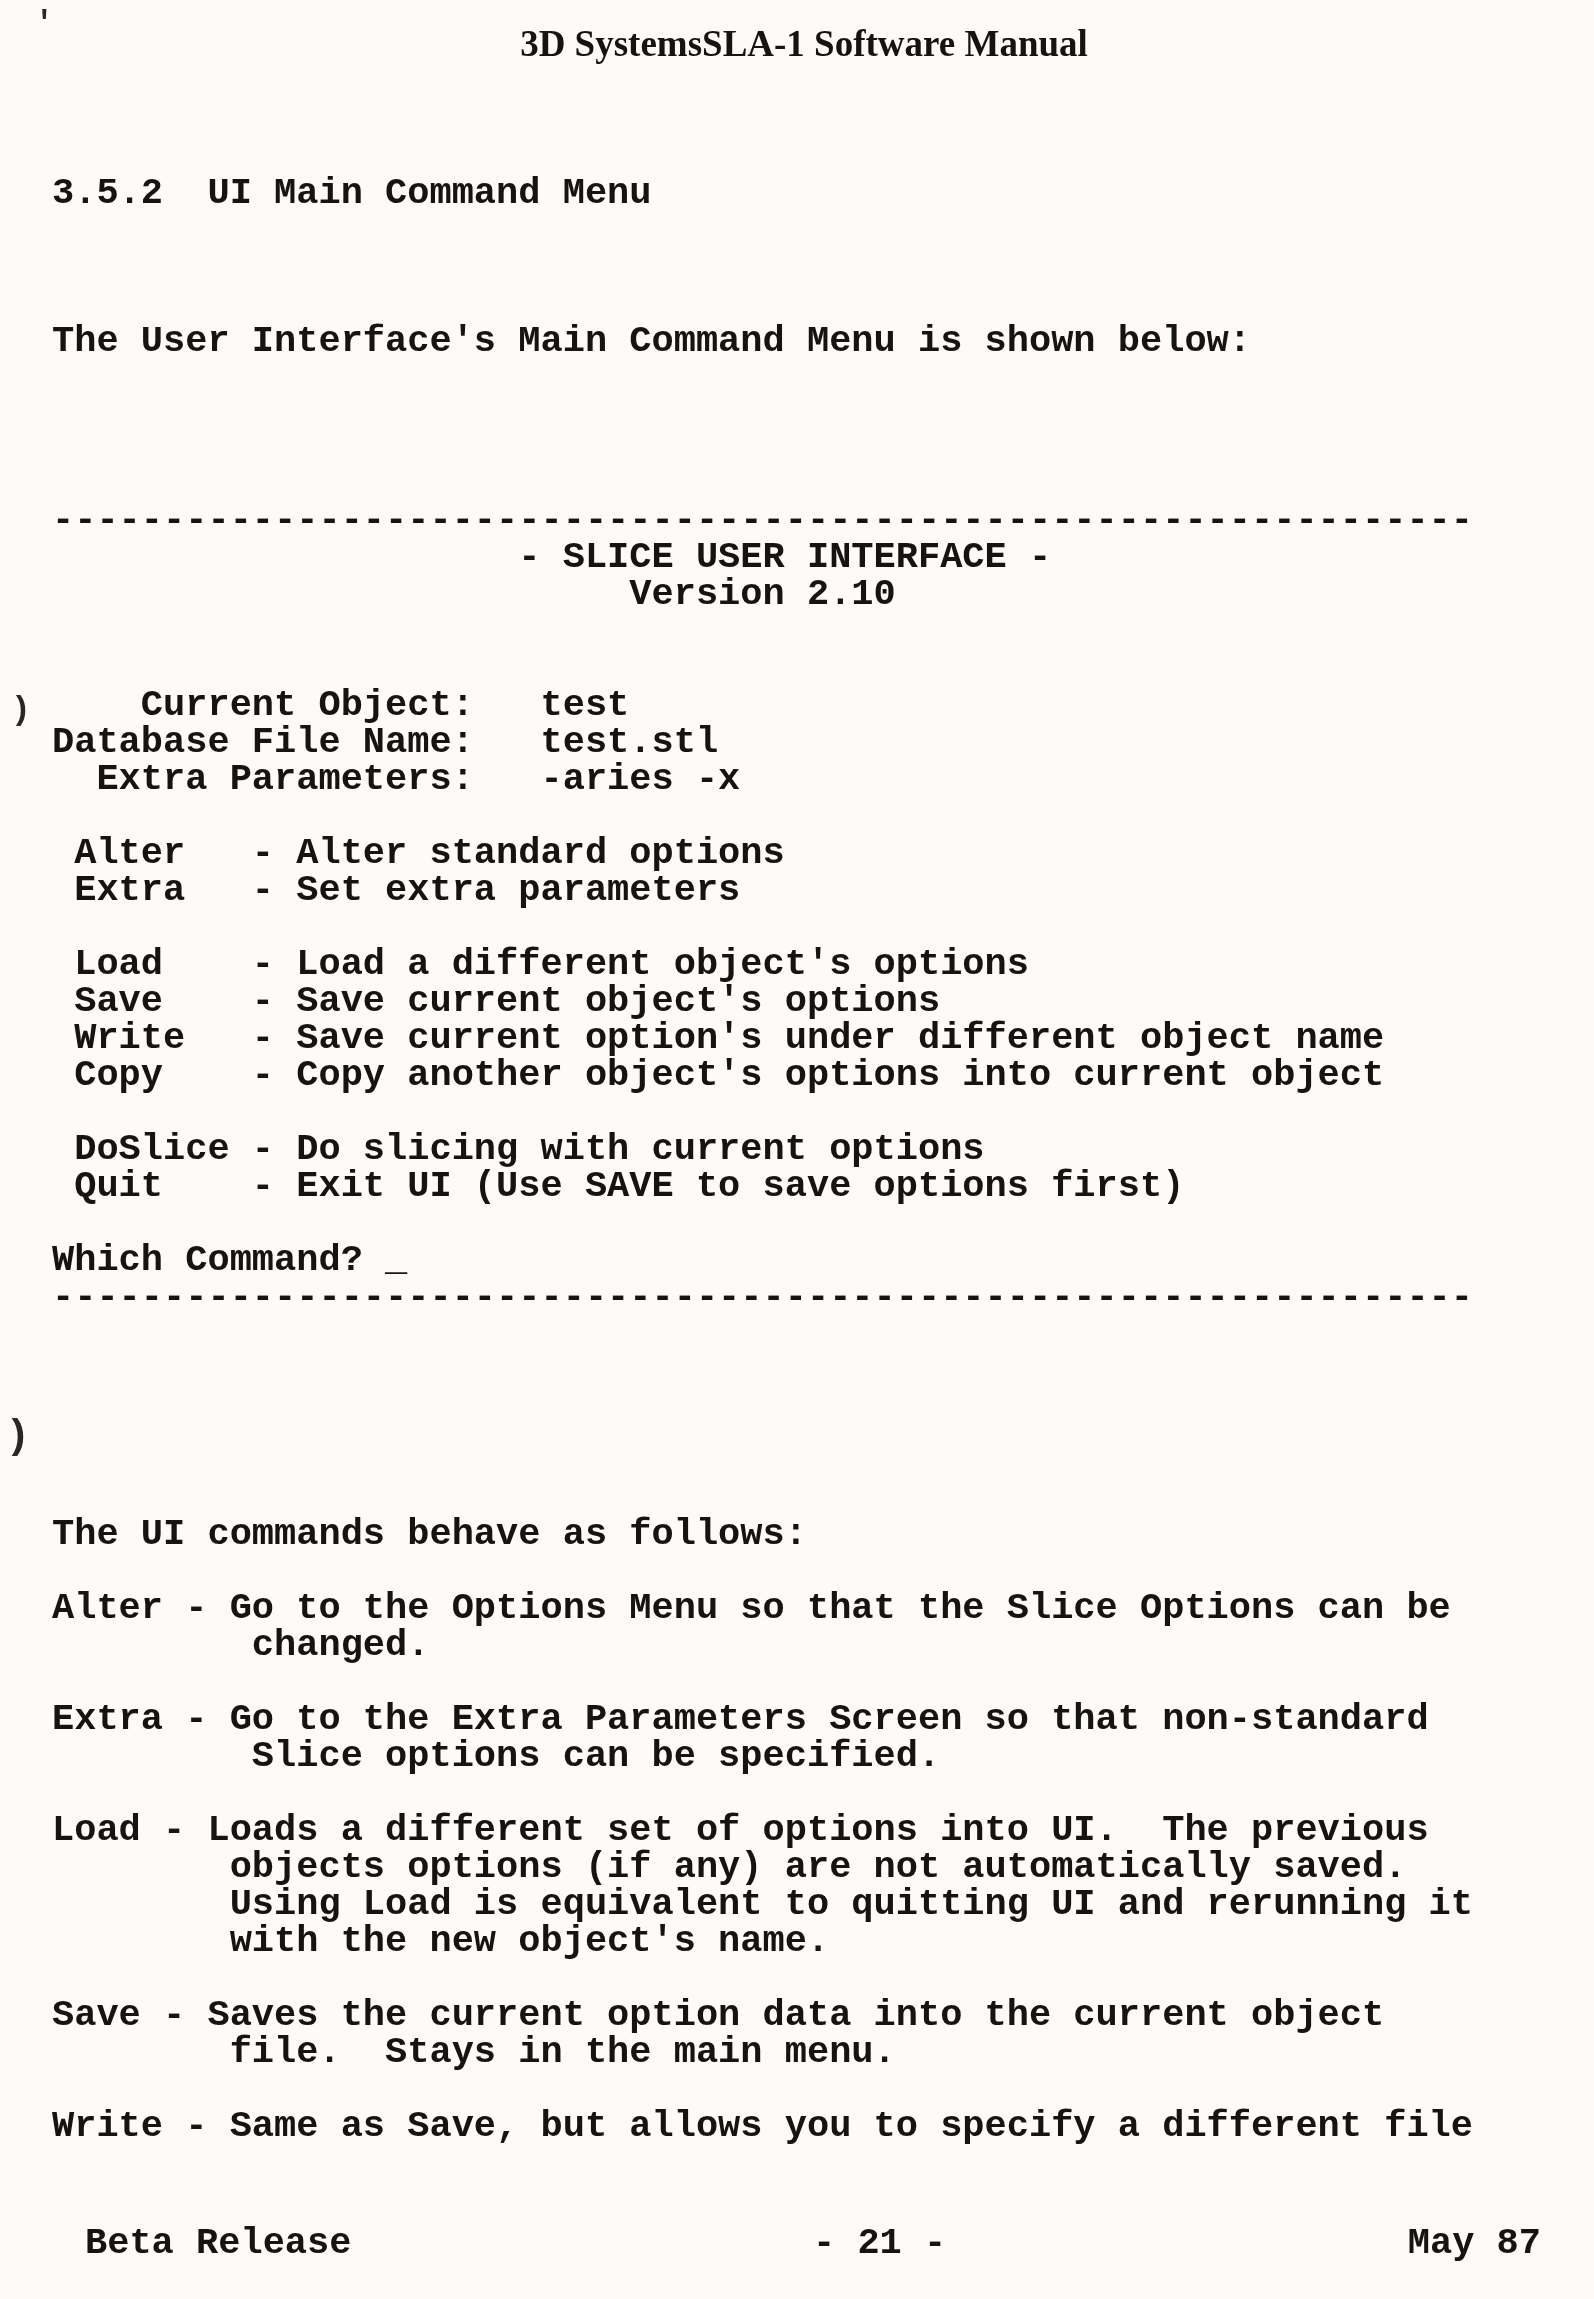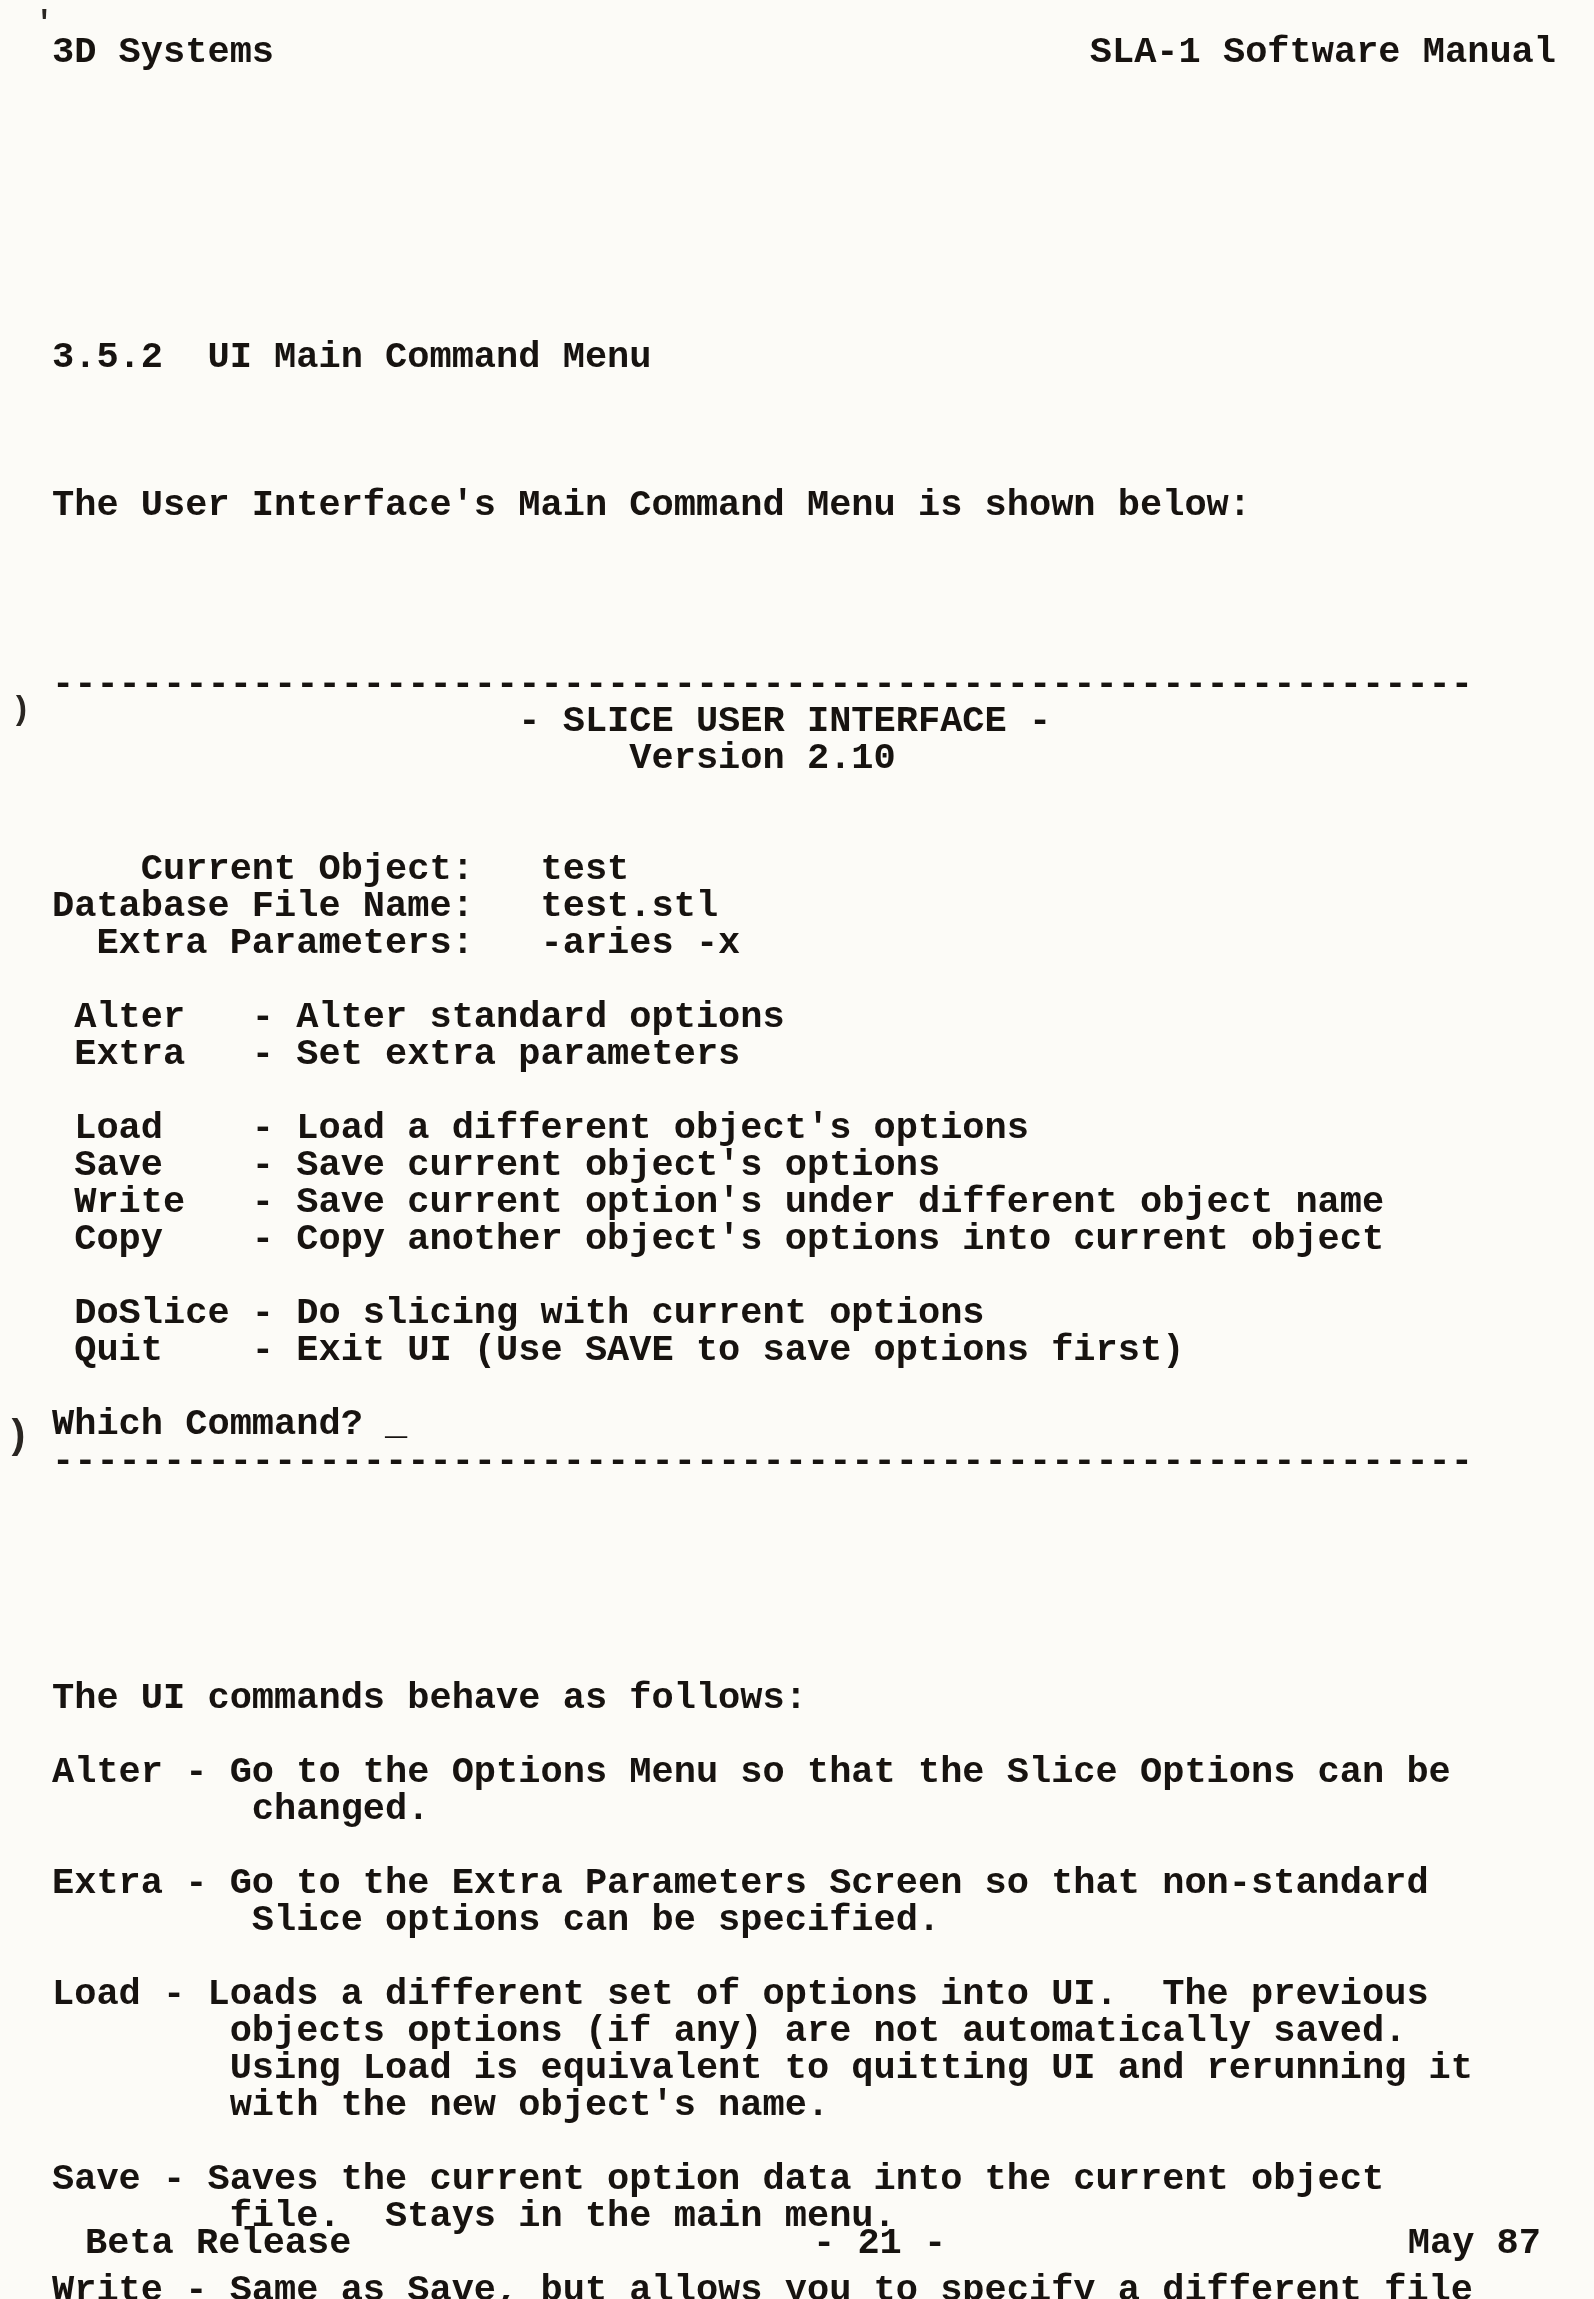--- a/index.html
+++ b/index.html
@@ -9,33 +9,34 @@
     width: 1595px;
     height: 2300px;
     background: #fcfbf7;
     overflow: hidden;
     font-family: "Liberation Mono", "DejaVu Sans Mono", monospace;
     font-weight: 700;
     color: #171310;
   }
   .page-header {
     display: flex;
-    justify-content: space-between;
-    padding: 32px 39px 0 52px;
+    justify-content: center;
+    padding: 23px 39px 0 52px;
     font-size: 37px;
     line-height: 41px;
     white-space: pre;
+    font-family: Liberation Serif, serif;
   }
   .content {
     padding-left: 52px;
     font-size: 37px;
     line-height: 37px;
     white-space: pre;
   }
-  .section-title { margin-top: 155px; }
+  .section-title { }
   .intro-text { }
   .menu-screen { margin-top: 31px; }
   .body-text { margin-top: 89px; }
   .line { white-space: pre; min-height: 37px; }
   .line:empty::before { content: "\00a0"; }
   .page-footer {
     position: absolute;
     left: 85px;
     right: 54px;
     top: 2222px;

